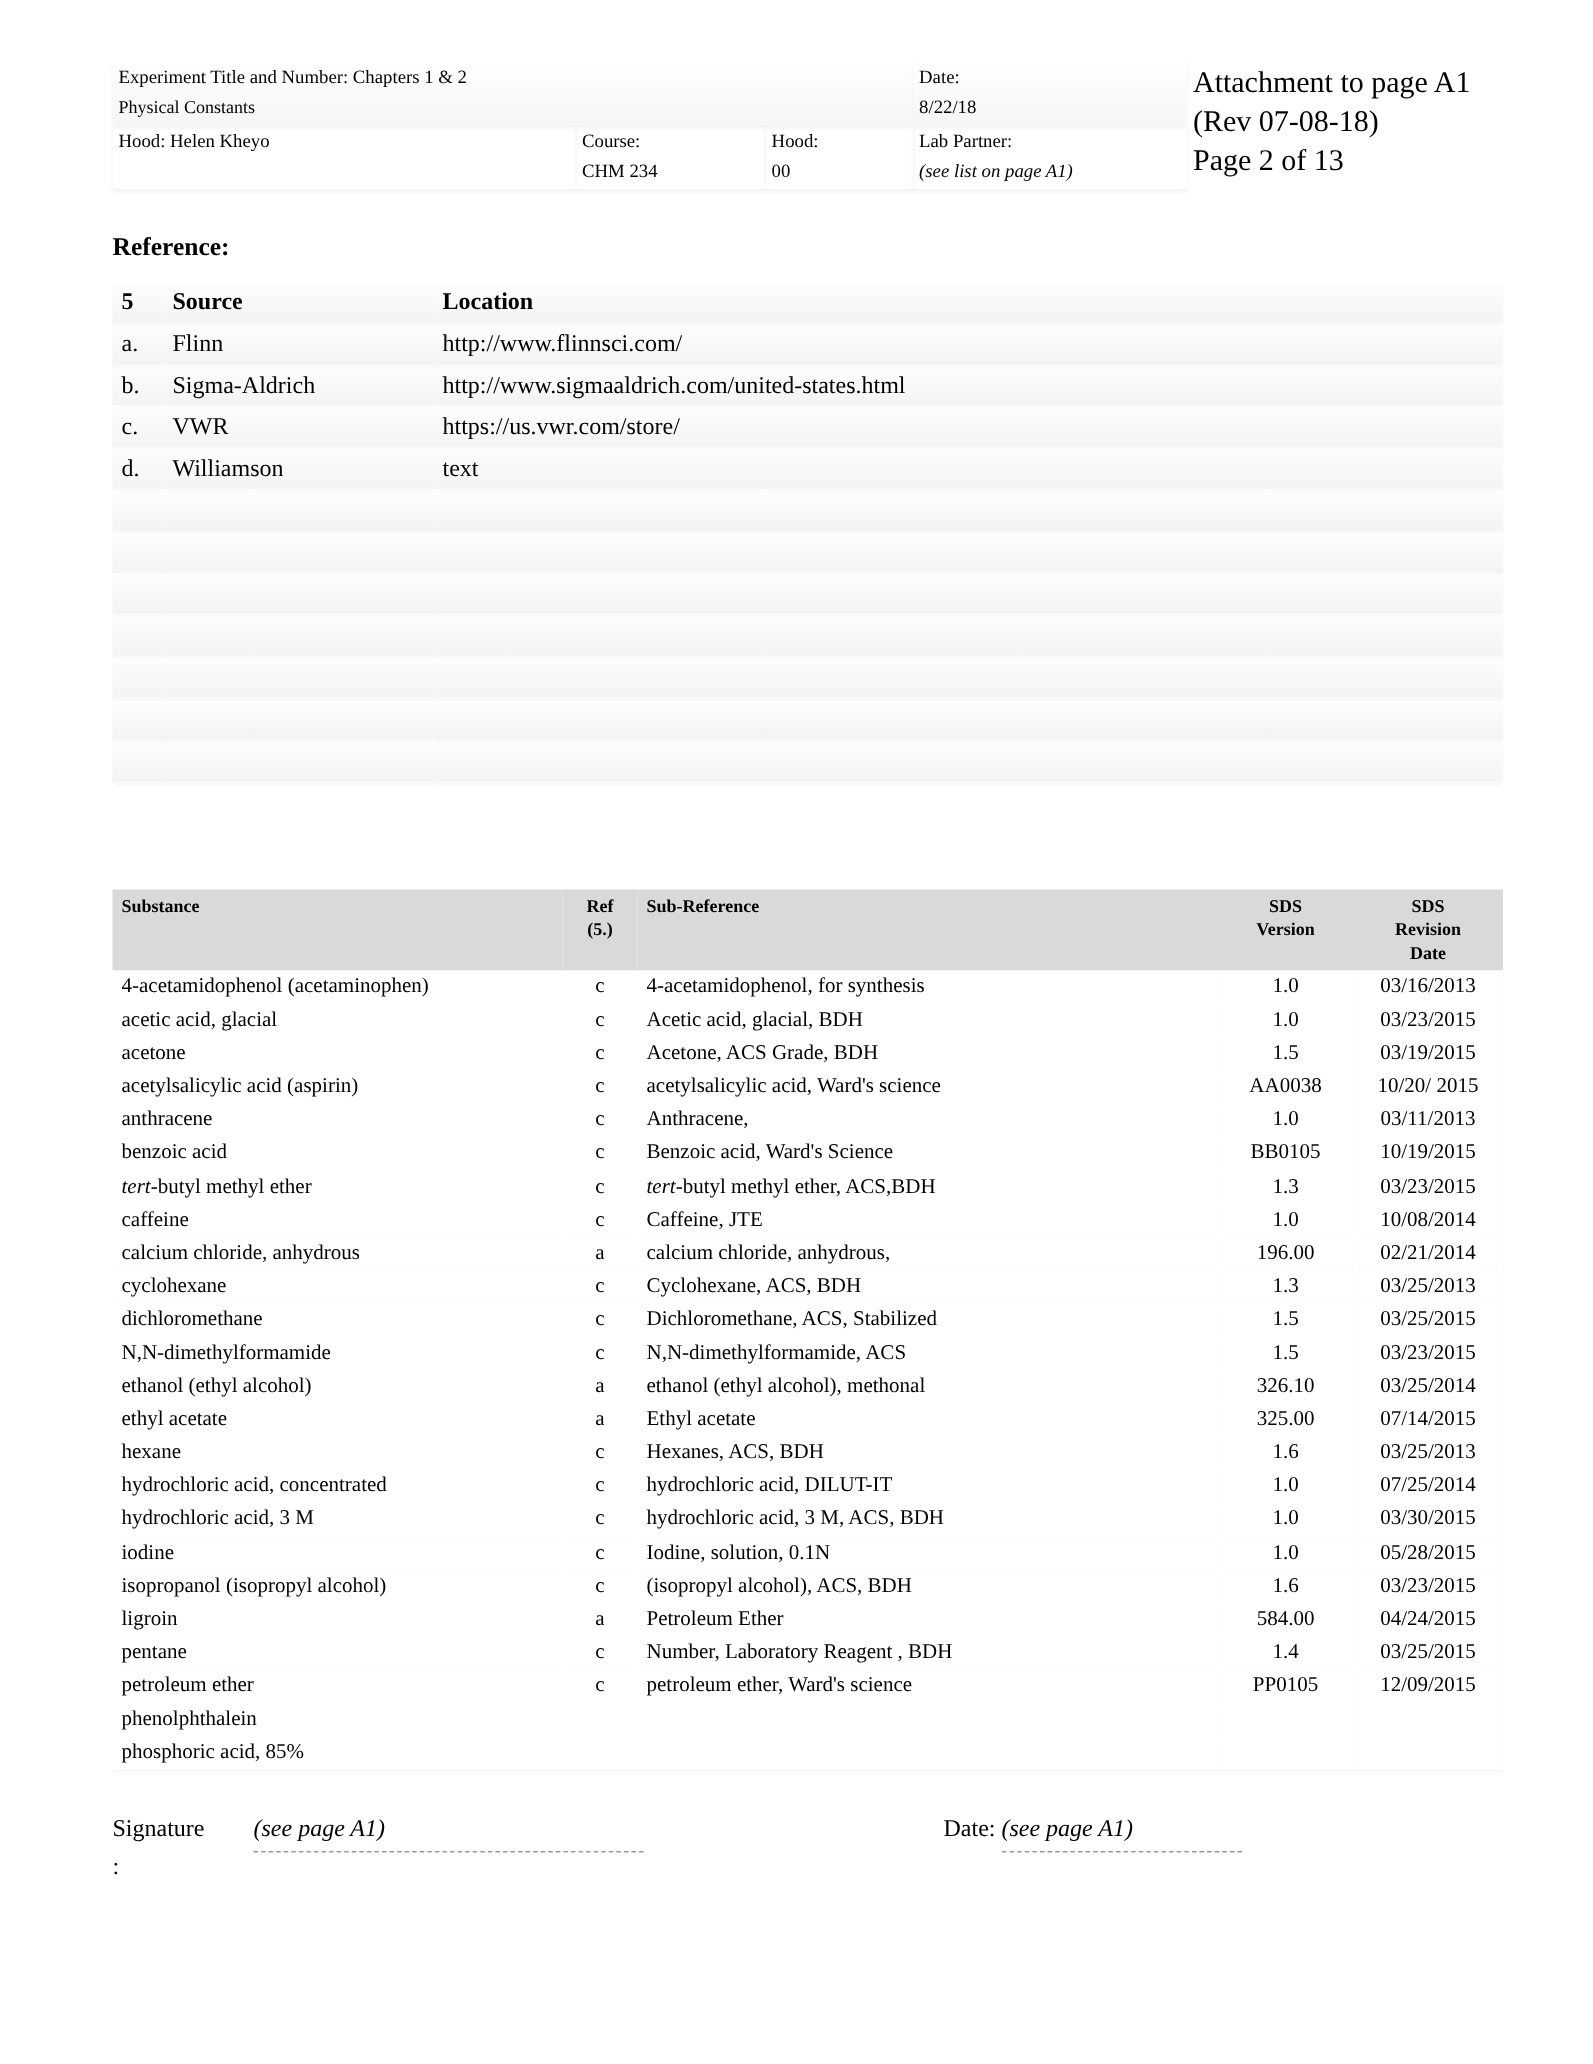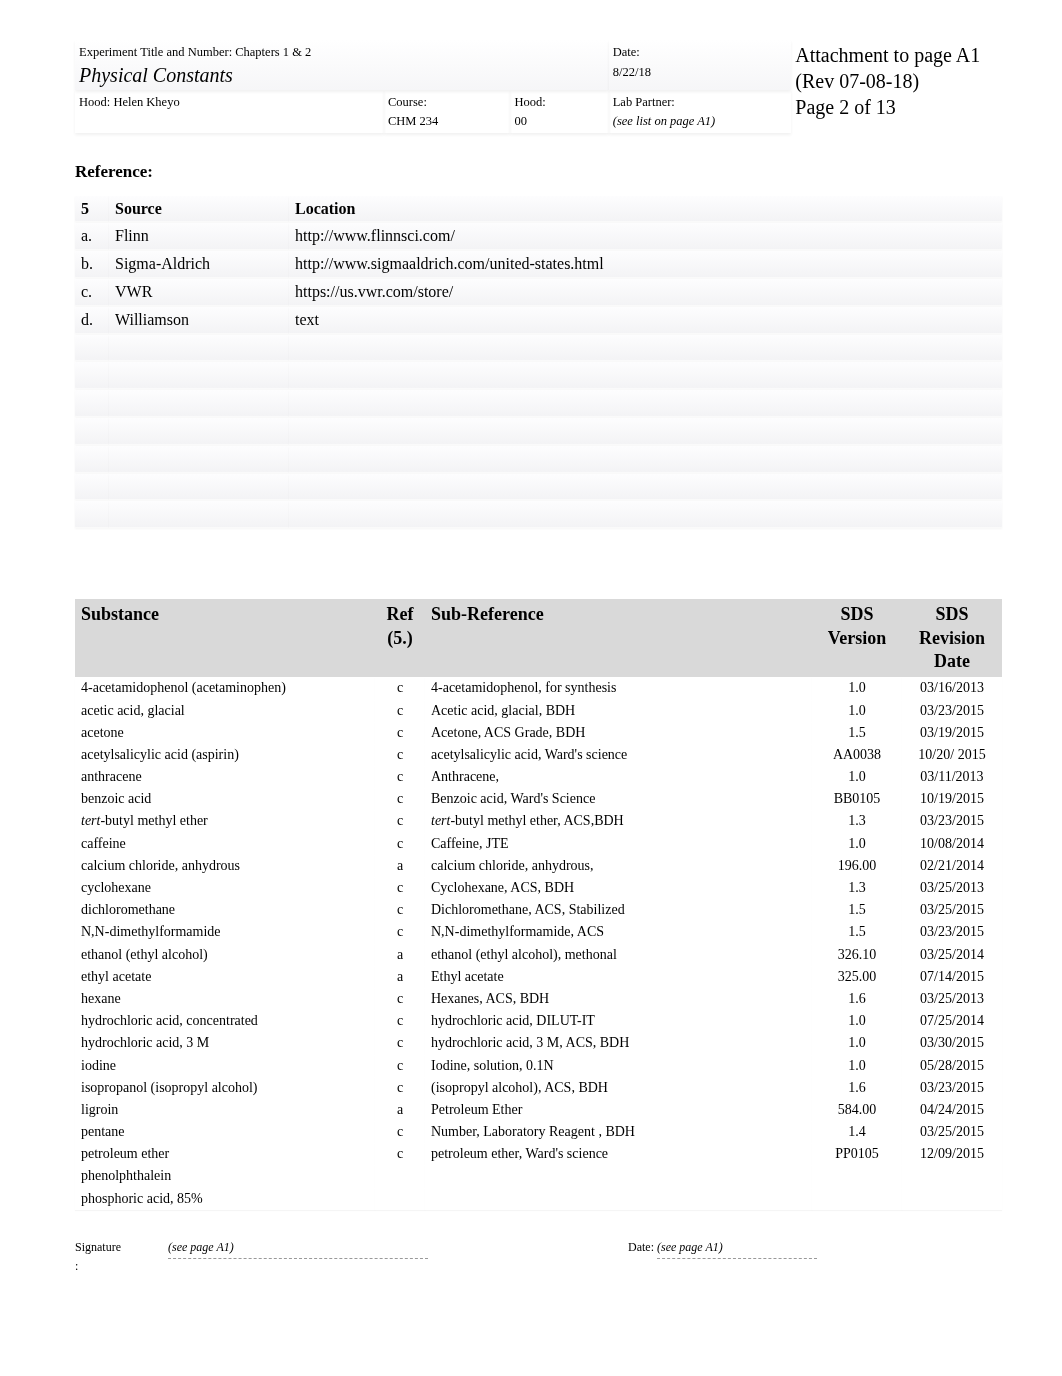--- a/index.html
+++ b/index.html
@@ -63,39 +63,39 @@
       border-collapse: separate;
       border-spacing: 0 0;
       font-size: 14px;
     }
     .subs th {
       background: #d9d9d9;
       font-weight: bold;
       padding: 4px 6px;
       text-align: left;
       vertical-align: top;
-      font-size:18px;
+      font-size:12px;
     }
     .subs th.c, .subs td.c { text-align: center; }
     .subs td {
       padding: 2px 6px;
       background: #fff;
       box-shadow: 0 1px 1px rgba(0,0,0,.04);
       vertical-align: top;
     }
     .subs td.ref { text-align: center; width:50px;}
     .subs td.ver { text-align: center; width:90px;}
     .subs td.date { text-align: center; width:100px;}
     .subs td.sub { width:300px;}
     .sds-head { white-space: nowrap; }
 
     .footer {
       display: flex;
       margin-top: 30px;
-      font-size: 12px;
+      font-size: 16px;
       gap: 200px;
     }
     .footer .sig-label { width: 90px; display:inline-block;}
     .footer .field-line {
       display:inline-block;
       width: 260px;
       border-bottom: 1.5px dashed #999;
       font-style: italic;
       padding-bottom: 3px;
     }
@@ -106,21 +106,21 @@
       font-style: italic;
       padding-bottom:3px;
     }
   </style>
 </head>
 <body>
 
 <div class="header-grid">
   <div class="hdr-title-box">
     <span class="small-label">Experiment Title and Number: Chapters 1 &amp; 2</span><br>
-    <span style="font-size:20px;font-style:italic;">Physical Constants</span>
+    <span style="font-size:12px;">Physical Constants</span>
   </div>
   <div class="hdr-date">
     <span class="small-label">Date:</span><br>
     <span class="small-label">8/22/18</span>
   </div>
   <div class="hdr-right right-attach">
     <div>Attachment to page A1</div>
     <div>(Rev 07-08-18)</div>
     <div>Page 2 of 13</div>
   </div>

